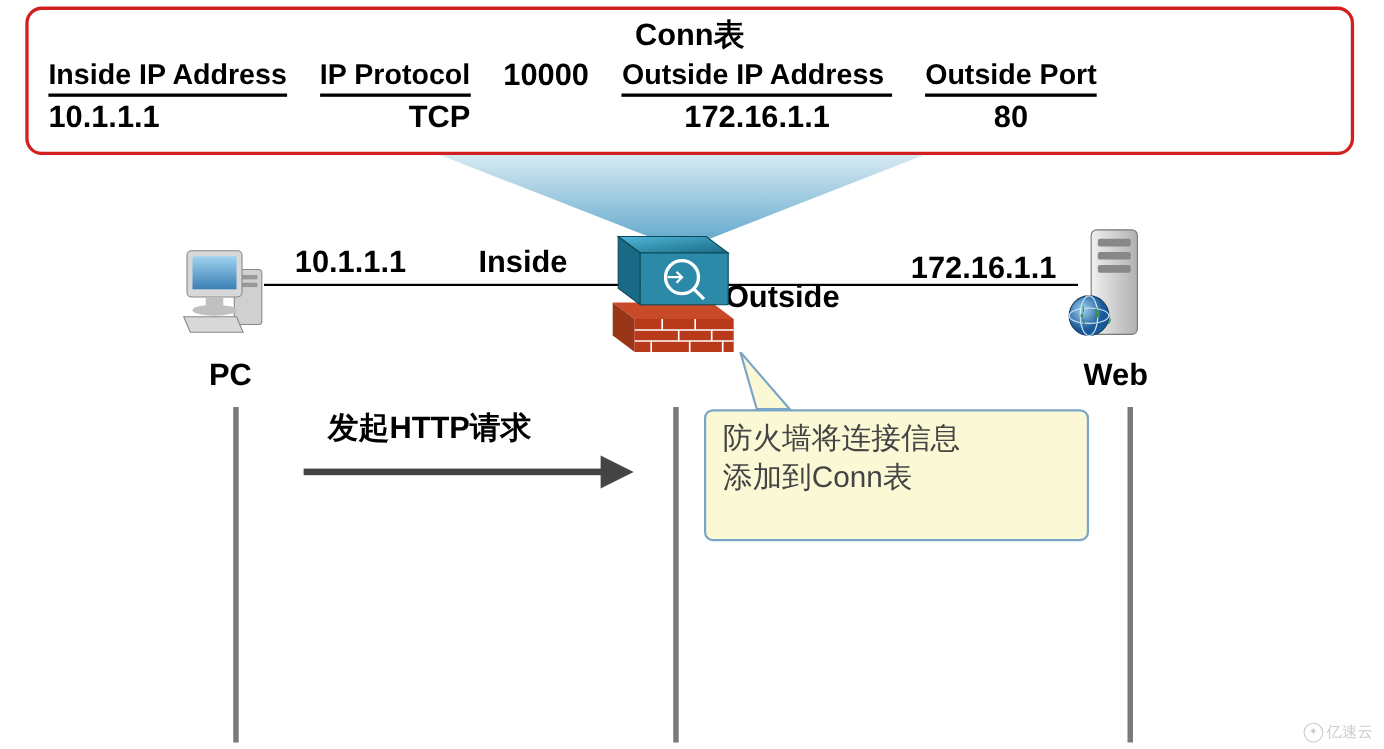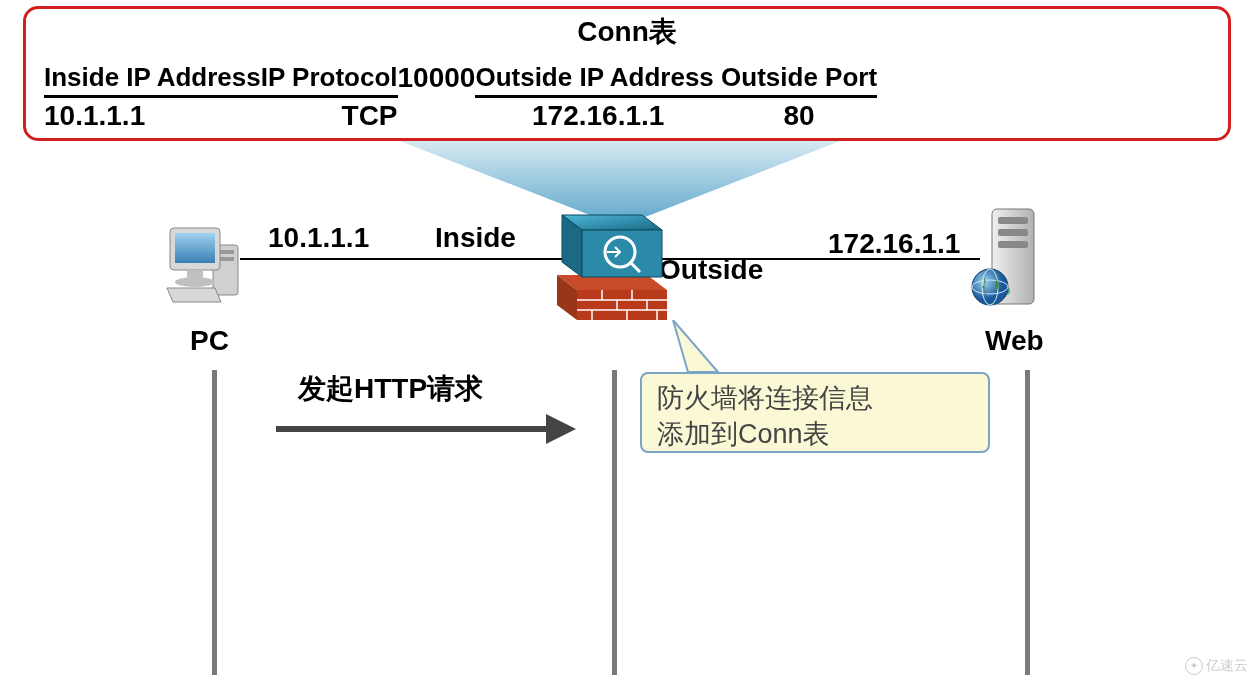--- a/index.html
+++ b/index.html
@@ -20,24 +20,25 @@
     width: 1208px;
     height: 135px;
     border: 3px solid #d21f1f;
     border-radius: 15px;
     padding: 4px 18px;
   }
   .conn-title {
     text-align: center;
     font-size: 28px;
     font-weight: bold;
-    margin-bottom: 11px;
+    margin-bottom: 1px;
   }
   .conn-cols {
     display: flex;
+    gap: 30px;
   }
   .conn-col .hdr {
     font-size: 26px;
     font-weight: bold;
     border-bottom: 3px solid #000;
     padding-bottom: 2px;
     white-space: nowrap;
     margin-bottom: 2px;
   }
   .conn-col .val {
@@ -149,21 +150,21 @@
     font-size: 28px;
     font-weight: bold;
   }
 
   
   .callout {
     position: absolute;
     left: 640px;
     top: 372px;
     width: 350px;
-    height: 81px;
+    height: 120px;
     background: #fbf8d5;
     border: 2px solid #7aa5c7;
     border-radius: 8px;
     padding: 6px 15px;
     font-size: 27px;
     line-height: 1.35;
     color: #444;
   }
   .callout-tail {
     position: absolute;

